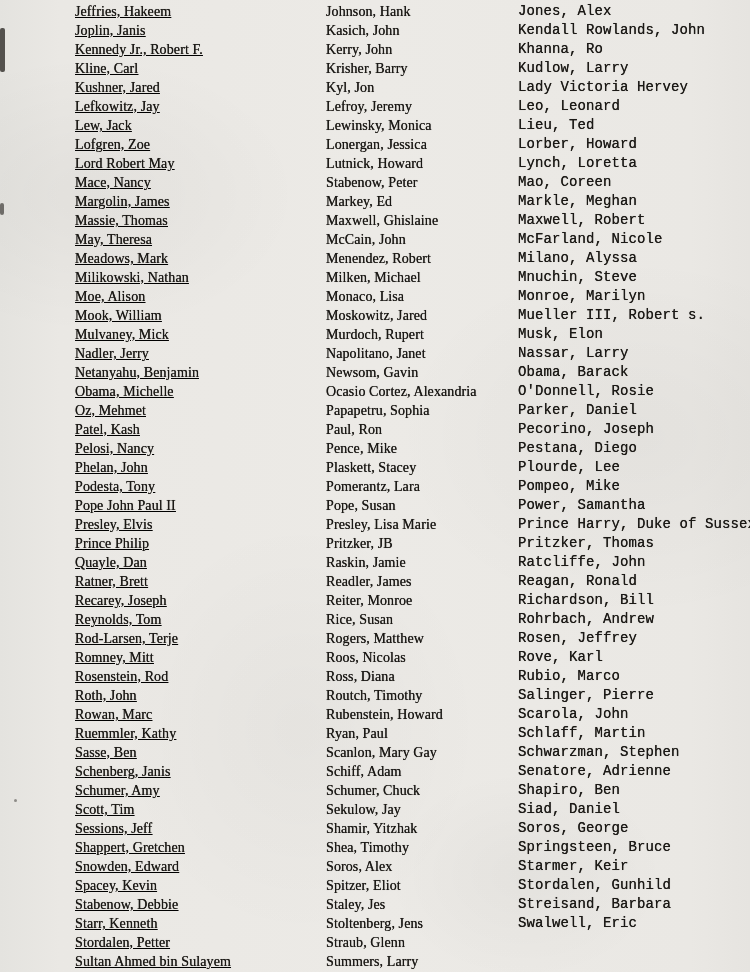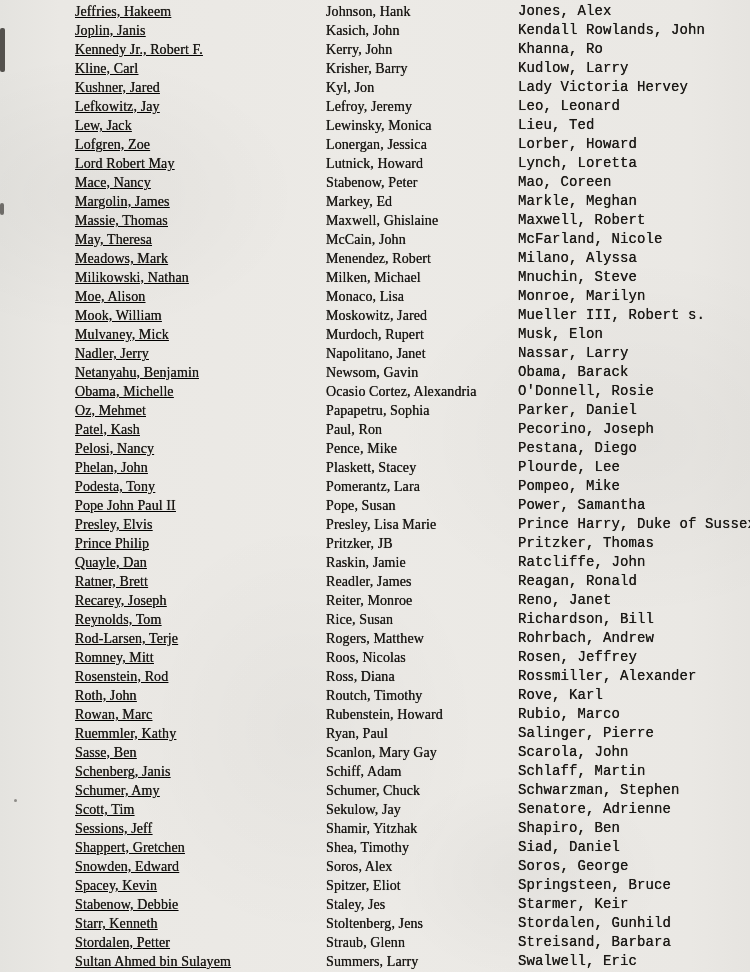--- a/index.html
+++ b/index.html
@@ -189,25 +189,23 @@
       <div class="row">Parker, Daniel</div>
       <div class="row">Pecorino, Joseph</div>
       <div class="row">Pestana, Diego</div>
       <div class="row">Plourde, Lee</div>
       <div class="row">Pompeo, Mike</div>
       <div class="row">Power, Samantha</div>
       <div class="row">Prince Harry, Duke of Sussex</div>
       <div class="row">Pritzker, Thomas</div>
       <div class="row">Ratcliffe, John</div>
       <div class="row">Reagan, Ronald</div>
-      <div class="row">Reno, Janet</div>
       <div class="row">Richardson, Bill</div>
       <div class="row">Rohrbach, Andrew</div>
       <div class="row">Rosen, Jeffrey</div>
-      <div class="row">Rossmiller, Alexander</div>
       <div class="row">Rove, Karl</div>
       <div class="row">Rubio, Marco</div>
       <div class="row">Salinger, Pierre</div>
       <div class="row">Scarola, John</div>
       <div class="row">Schlaff, Martin</div>
       <div class="row">Schwarzman, Stephen</div>
       <div class="row">Senatore, Adrienne</div>
       <div class="row">Shapiro, Ben</div>
       <div class="row">Siad, Daniel</div>
       <div class="row">Soros, George</div>

